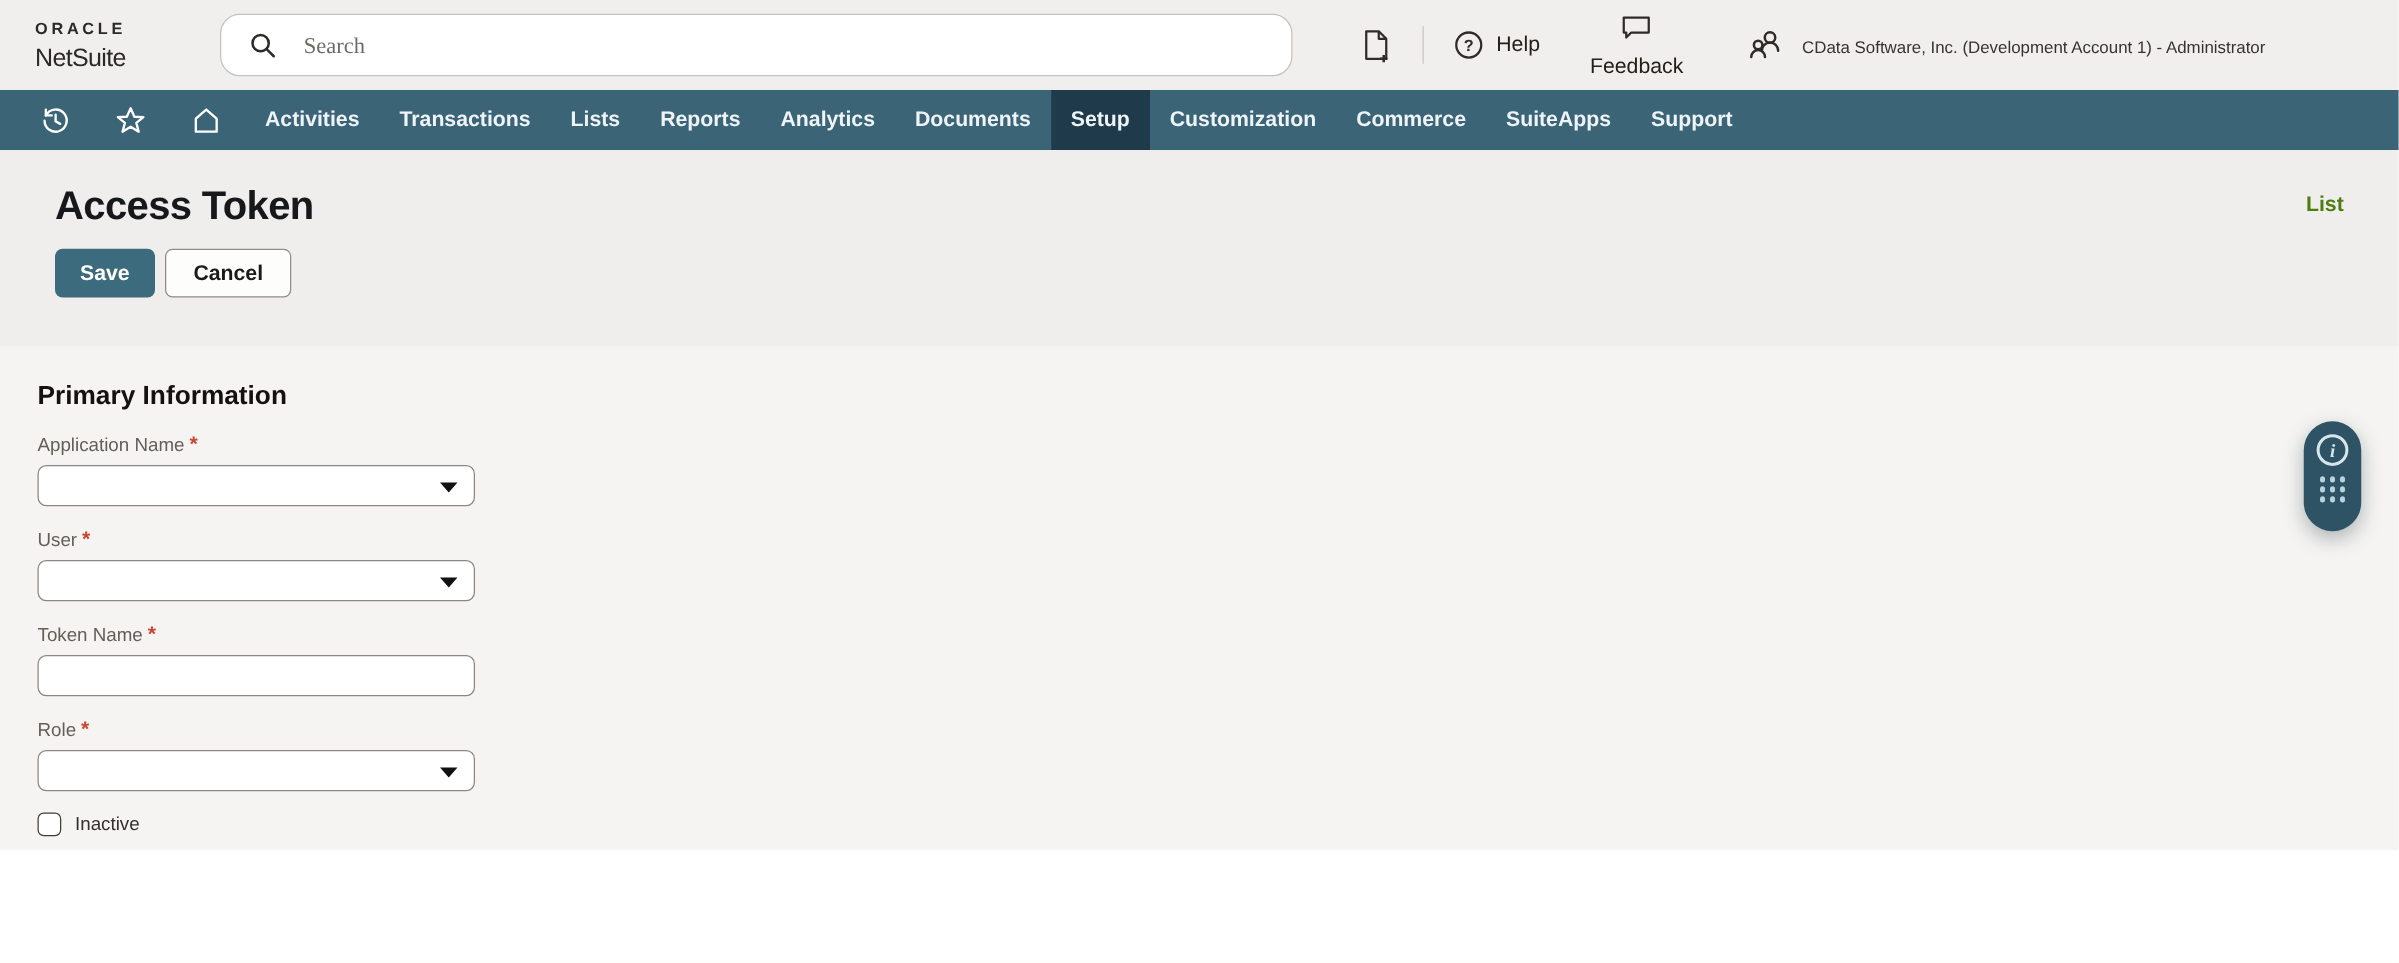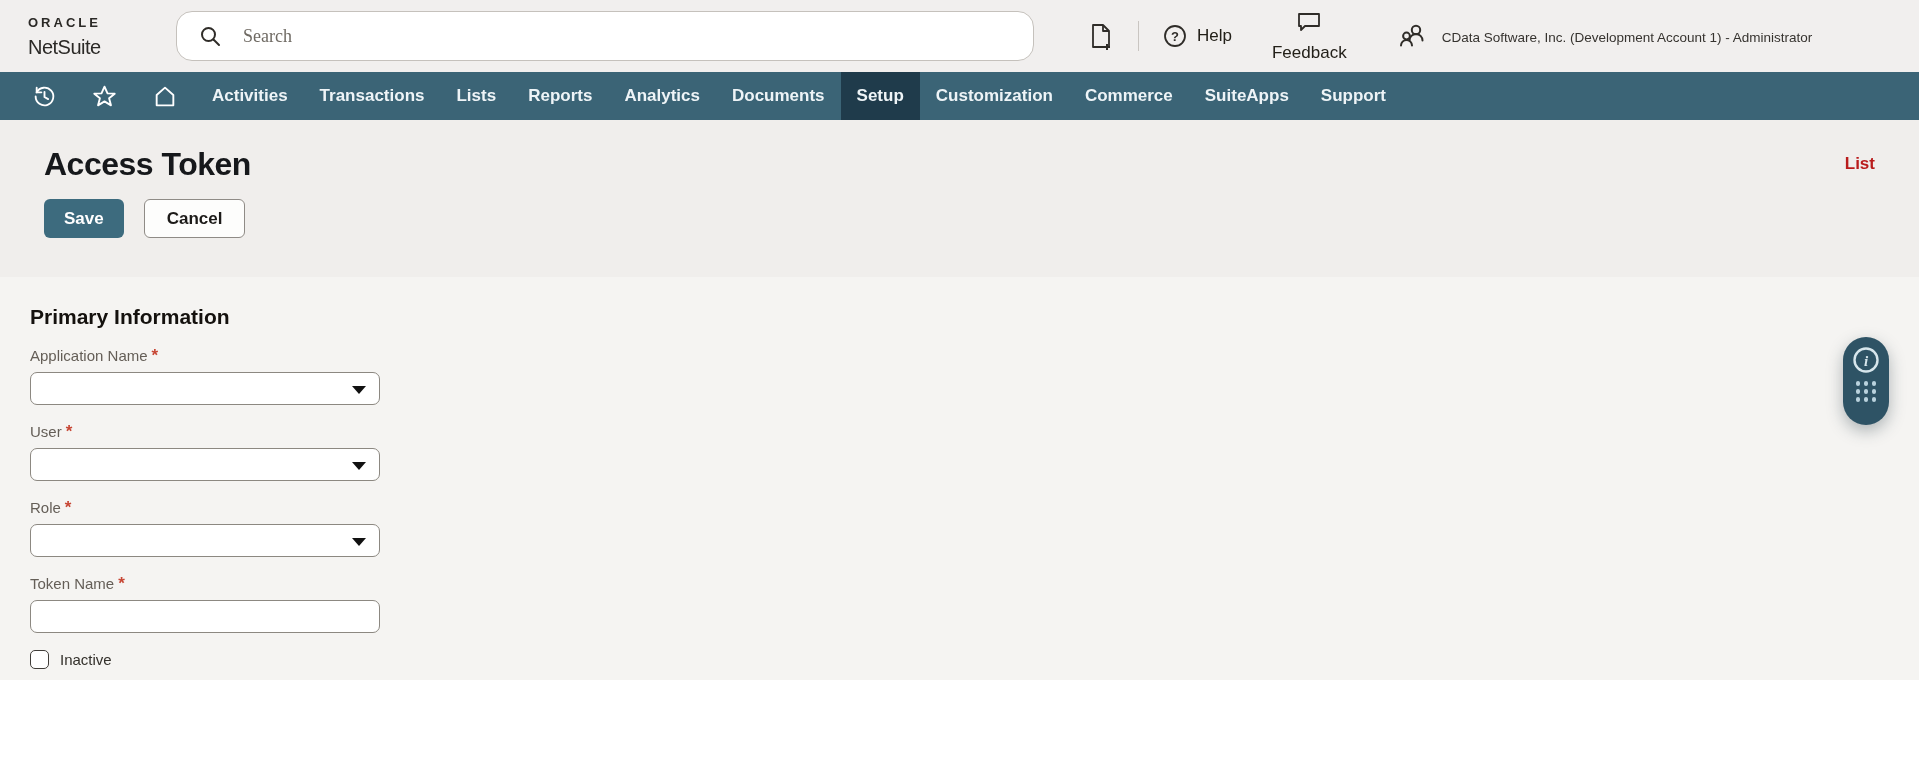--- a/index.html
+++ b/index.html
@@ -36,22 +36,22 @@
   .nav-iconbtn + .nav-iconbtn{margin-left:27px;}
   .nav ul{display:flex; list-style:none; margin-left:14px;}
   .nav li{display:flex; align-items:center; padding:0 16px; color:#eef4f7; font-size:17px;
     font-weight:600; cursor:pointer; white-space:nowrap;}
   .nav li.active{background:var(--nav-active-bg);}
 
   
   .page-header{height:157px; background:var(--header-bg); padding:26px 44px 0; position:relative;}
   .title-row{display:flex; align-items:flex-start; justify-content:space-between;}
   .page-title{font-size:32px; font-weight:700; color:#16181b; letter-spacing:-0.5px;}
-  .list-link{font-size:17px; font-weight:600; color:#b91c1c; cursor:pointer; margin-top:8px;}
-  .btn-row{display:flex; gap:20px; margin-top:16px;}
+  .list-link{font-size:17px; font-weight:600; color:#4d7c0f; cursor:pointer; margin-top:8px;}
+  .btn-row{display:flex; gap:8px; margin-top:16px;}
   .btn{height:39px; border-radius:6px; font-size:17px; font-weight:700; cursor:pointer;
     display:inline-flex; align-items:center; justify-content:center; border:none;
     font-family:"Liberation Sans", sans-serif;}
   .btn-save{background:var(--accent); color:#fff; padding:0 20px;}
   .btn-cancel{background:#fdfdfc; color:#1c1a18; border:1px solid #8f8b86; padding:0 22px;}
 
   
   .form-section{height:403px; background:var(--form-bg); padding:28px 30px 0;}
   .section-title{font-size:21px; font-weight:700; color:#14110e;}
   .field{margin-top:17px;}
@@ -189,30 +189,30 @@
   </div>
 
   <div class="field">
     <span class="field-label">User</span><span class="req">*</span>
     <div class="control" role="combobox">
       <span class="caret"></span>
     </div>
   </div>
 
   <div class="field">
+    <span class="field-label">Token Name</span><span class="req">*</span>
+    <div class="control">
+      <input type="text" value="" style="">
+    </div>
+  </div>
+
+  <div class="field">
     <span class="field-label">Role</span><span class="req">*</span>
     <div class="control" role="combobox">
       <span class="caret"></span>
-    </div>
-  </div>
-
-  <div class="field">
-    <span class="field-label">Token Name</span><span class="req">*</span>
-    <div class="control">
-      <input type="text" value="" style="">
     </div>
   </div>
 
   <div class="check-row">
     <span class="checkbox" role="checkbox" aria-checked="false"></span>
     <span class="check-label">Inactive</span>
   </div>
 </section>
 
 <div class="fab">

